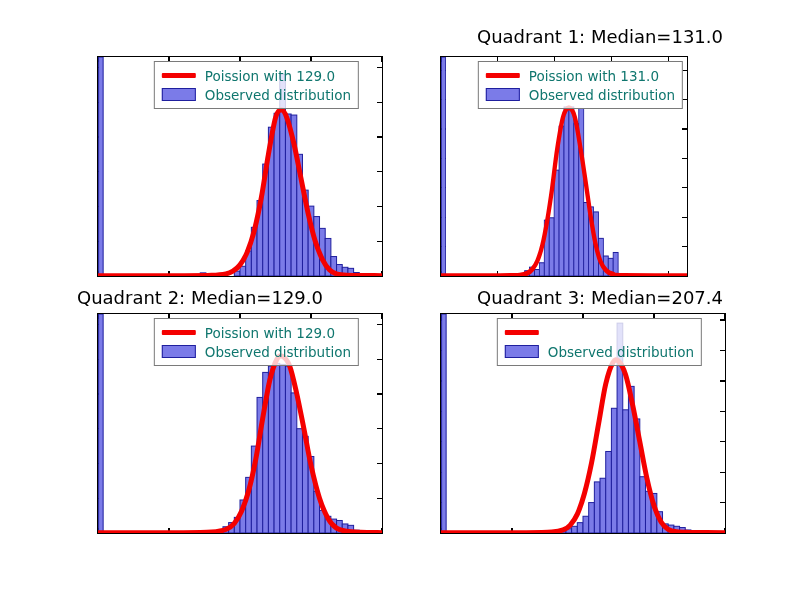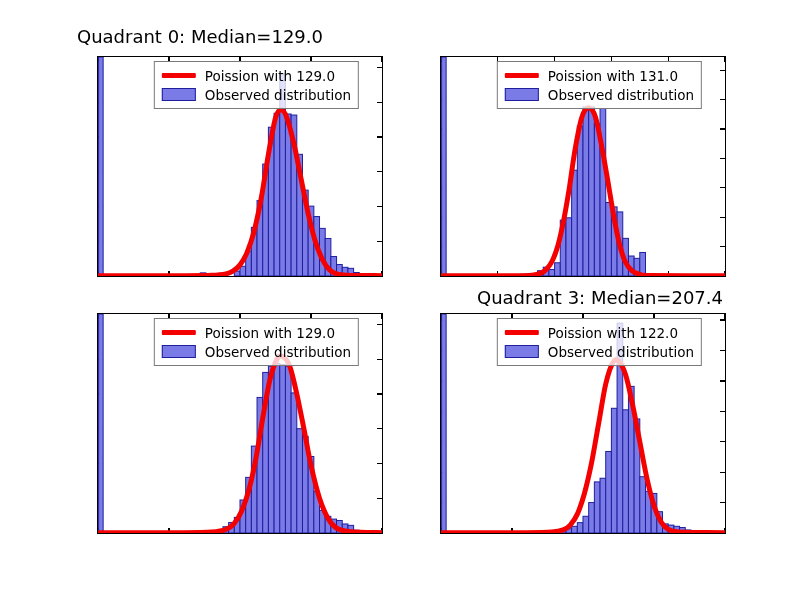--- a/index.html
+++ b/index.html
@@ -26,30 +26,29 @@
 
   svg.series{position:absolute;left:0;top:0;width:100%;height:100%;display:block;}
 
   .legend{position:absolute;box-sizing:border-box;
           border:1px solid #7a7a7a;background:rgba(255,255,255,0.78);
           padding:4px 7px 4px 6px;z-index:5;}
   .legrow{display:flex;align-items:center;height:19px;}
   .legkey{width:36px;flex:0 0 36px;display:flex;align-items:center;justify-content:center;}
   .legline{width:34px;height:4.5px;border-radius:1px;}
   .legpatch{width:34px;height:13px;box-sizing:border-box;}
-  .legtext{font-size:13.5px;color:#000000;white-space:nowrap;padding-left:8px;}
+  .legtext{font-size:13.5px;color:#0f766e;white-space:nowrap;padding-left:8px;}
 </style>
 </head>
 <body>
 
 <div id="fig">
 
 
   <div class="panel" style="left:0px;top:26px;width:400px;height:280px;">
-    <div class="axtitle" style="top:2px;">Quadrant 0: Median=129.0</div>
     <div class="plotbox" id="box0" style="left:97px;top:30px;width:286px;height:221px;">
         <div class="tick-y " style="top: 218.35px;"></div>
         <div class="tick-y r" style="top: 218.35px;"></div>
         <div class="tick-y " style="top: 183.588px;"></div>
         <div class="tick-y r" style="top: 183.588px;"></div>
         <div class="tick-y " style="top: 148.826px;"></div>
         <div class="tick-y r" style="top: 148.826px;"></div>
         <div class="tick-y " style="top: 114.064px;"></div>
         <div class="tick-y r" style="top: 114.064px;"></div>
         <div class="tick-y " style="top: 79.3024px;"></div>
@@ -112,21 +111,22 @@
             <span class="legkey">
               <span class="legpatch" style="background: rgb(123, 123, 232); border: 1px solid rgb(31, 31, 158);"></span>
             </span>
             <span class="legtext">Observed distribution</span>
           </div>
         </div>
       </div>
   </div>
 
   <div class="panel" style="left:400px;top:26px;width:400px;height:280px;">
-    <div class="plotbox" id="box1" style="left:40px;top:30px;width:286px;height:221px;">
+    <div class="axtitle" style="top:2px;">Quadrant 1: Median=131.0</div>
+    <div class="plotbox" id="box1" style="left:40px;top:30px;width:248px;height:221px;">
         <div class="tick-y " style="top: 218.35px;"></div>
         <div class="tick-y r" style="top: 218.35px;"></div>
         <div class="tick-y " style="top: 188.954px;"></div>
         <div class="tick-y r" style="top: 188.954px;"></div>
         <div class="tick-y " style="top: 159.558px;"></div>
         <div class="tick-y r" style="top: 159.558px;"></div>
         <div class="tick-y " style="top: 130.162px;"></div>
         <div class="tick-y r" style="top: 130.162px;"></div>
         <div class="tick-y " style="top: 100.766px;"></div>
         <div class="tick-y r" style="top: 100.766px;"></div>
@@ -189,20 +189,21 @@
             <span class="legkey">
               <span class="legpatch" style="background: rgb(123, 123, 232); border: 1px solid rgb(31, 31, 158);"></span>
             </span>
             <span class="legtext">Observed distribution</span>
           </div>
         </div>
       </div>
   </div>
 
   <div class="panel" style="left:0px;top:287px;width:400px;height:290px;">
+    <div class="axtitle" style="top:2px;">Quadrant 2: Median=129.0</div>
     <div class="plotbox" id="box2" style="left:97px;top:26px;width:286px;height:221px;">
         <div class="tick-y " style="top: 218.35px;"></div>
         <div class="tick-y r" style="top: 218.35px;"></div>
         <div class="tick-y " style="top: 183.588px;"></div>
         <div class="tick-y r" style="top: 183.588px;"></div>
         <div class="tick-y " style="top: 148.826px;"></div>
         <div class="tick-y r" style="top: 148.826px;"></div>
         <div class="tick-y " style="top: 114.064px;"></div>
         <div class="tick-y r" style="top: 114.064px;"></div>
         <div class="tick-y " style="top: 79.3024px;"></div>
@@ -330,21 +331,20 @@
             <rect x="249.92" y="217.18" width="5.68" height="1.82" fill="#7b7be8" stroke="#1f1f9e" stroke-width="1"></rect>
             <rect x="255.60" y="218.09" width="5.68" height="0.91" fill="#7b7be8" stroke="#1f1f9e" stroke-width="1"></rect>
           </g>
           <path d="M 0.00 218.70 C 14.20 218.70, 66.74 218.80, 85.20 218.70 C 103.66 218.59, 104.61 218.54, 110.76 218.09 C 116.91 217.63, 119.04 217.12, 122.12 215.96 C 125.20 214.79, 126.85 213.73, 129.22 211.09 C 131.59 208.46, 133.95 205.41, 136.32 200.14 C 138.69 194.87, 141.05 187.97, 143.42 179.46 C 145.79 170.94, 148.15 160.70, 150.52 149.04 C 152.89 137.38, 155.25 122.68, 157.62 109.50 C 159.99 96.32, 162.35 80.10, 164.72 69.96 C 167.09 59.82, 169.69 52.47, 171.82 48.67 C 173.95 44.86, 175.37 45.12, 177.50 47.15 C 179.63 49.17, 182.23 53.48, 184.60 60.83 C 186.97 68.18, 189.33 80.10, 191.70 91.25 C 194.07 102.40, 196.43 115.58, 198.80 127.75 C 201.17 139.92, 203.53 153.60, 205.90 164.25 C 208.27 174.90, 210.63 184.32, 213.00 191.63 C 215.37 198.93, 217.73 204.10, 220.10 208.05 C 222.47 212.00, 224.60 213.73, 227.20 215.35 C 229.80 216.97, 232.17 217.28, 235.72 217.78 C 239.27 218.29, 240.45 218.24, 248.50 218.39 C 256.55 218.54, 278.08 218.65, 284.00 218.70" fill="none" stroke="#f40000" stroke-width="5" stroke-linecap="round" stroke-linejoin="round"></path>
         </svg>
         <div class="legend" style="left: 50%; transform: translateX(-42%); top: 4px;">
           <div class="legrow">
             <span class="legkey">
               <span class="legline" style="background: rgb(244, 0, 0);"></span>
             </span>
-            <span class="legtext">Poission with 122.0</span>
           </div>
           <div class="legrow">
             <span class="legkey">
               <span class="legpatch" style="background: rgb(123, 123, 232); border: 1px solid rgb(31, 31, 158);"></span>
             </span>
             <span class="legtext">Observed distribution</span>
           </div>
         </div>
       </div>
   </div>

